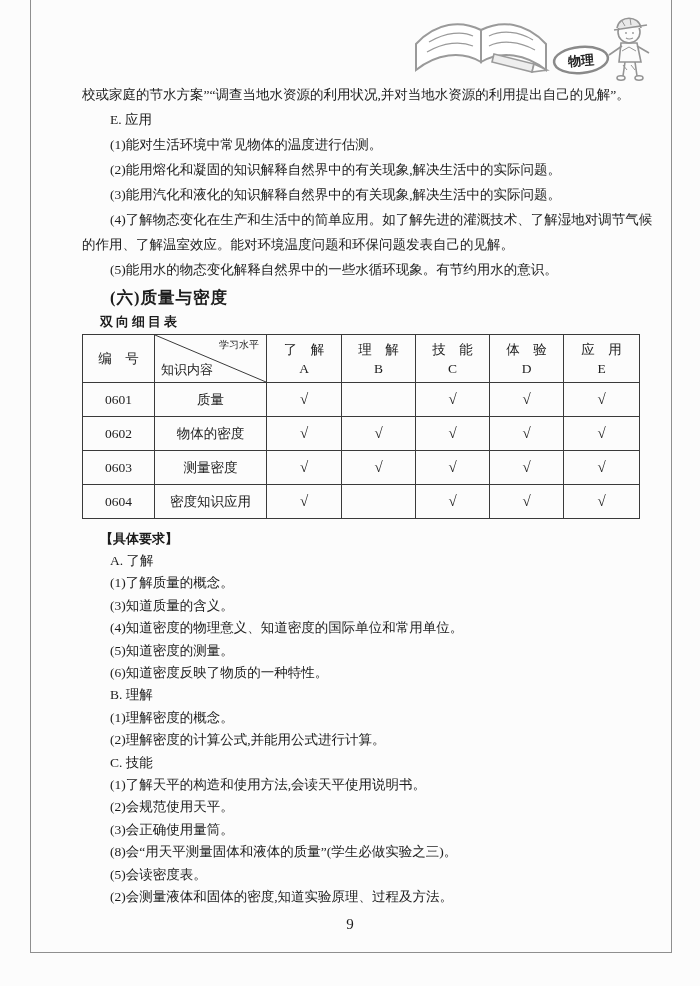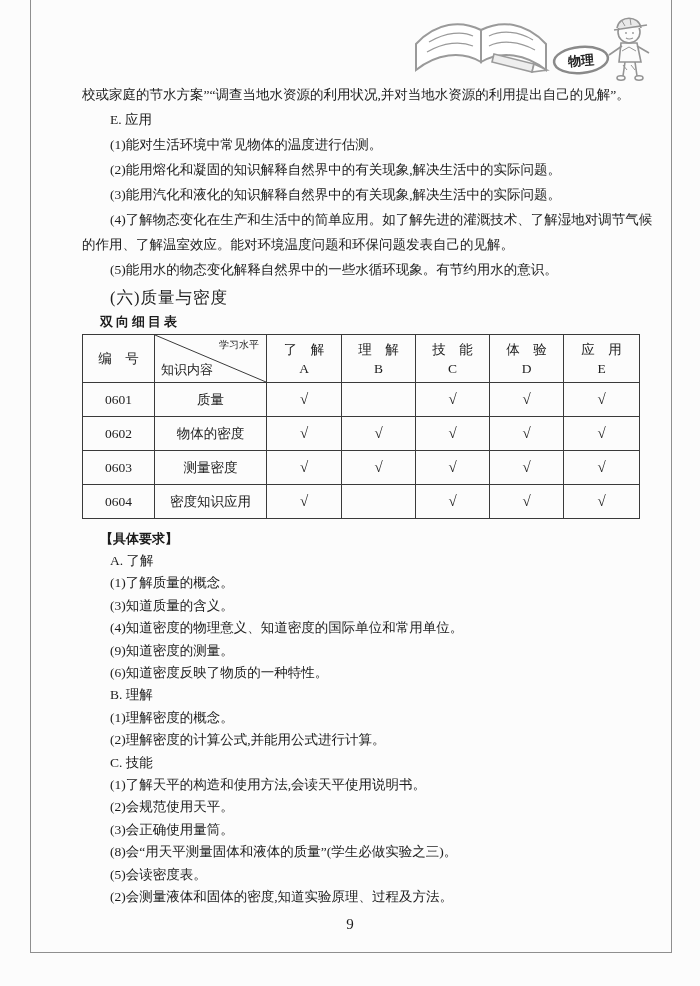--- a/index.html
+++ b/index.html
@@ -15,21 +15,21 @@
   .border-right { position:absolute; left:671px; top:0; width:1px; height:953px; background:#8f8f8f; }
   .border-bottom{ position:absolute; left:30px;  top:952px; width:642px; height:1px; background:#8f8f8f; }
 
   .art { position:absolute; top:4px; right:34px; width:265px; height:85px; }
 
   .content { position:absolute; left:82px; top:82px; width:557px; }
   .line { font-size:13.5px; line-height:25px; white-space:nowrap; }
   .indent { padding-left:28px; }
   .bold { font-weight:normal; }
 
-  .section-heading { font-size:16.5px; font-weight:normal; line-height:25px; margin-top:3px; padding-left:28px; letter-spacing:1px; }
+  .section-heading { font-size:16.5px; font-weight:bold; line-height:25px; margin-top:3px; padding-left:28px; letter-spacing:1px; }
   .table-caption  { font-size:13px; font-weight:bold; line-height:19px; margin-top:2px; padding-left:18px; letter-spacing:3px; }
 
   table { border-collapse:collapse; width:557px; table-layout:fixed; margin-top:3px; }
   th, td { border:1px solid #3a3a3a; text-align:center; font-weight:normal; padding:0; }
   thead th { height:48px; font-size:13.5px; }
   tbody td { height:34px; font-size:13.5px; }
   .lvl-name { line-height:20px; }
   .lvl-code { line-height:18px; font-size:13.5px; }
   .check { font-size:15px; }
 
@@ -186,21 +186,21 @@
       </tbody>
     </table>
 
     <div class="req">
       <div class="req-title">【具体要求】</div>
 
       <div class="line bold indent">A. 了解</div>
       <div class="line indent">(1)了解质量的概念。</div>
       <div class="line indent">(3)知道质量的含义。</div>
       <div class="line indent">(4)知道密度的物理意义、知道密度的国际单位和常用单位。</div>
-      <div class="line indent">(9)知道密度的测量。</div>
+      <div class="line indent">(5)知道密度的测量。</div>
       <div class="line indent">(6)知道密度反映了物质的一种特性。</div>
 
       <div class="line bold indent">B. 理解</div>
       <div class="line indent">(1)理解密度的概念。</div>
       <div class="line indent">(2)理解密度的计算公式,并能用公式进行计算。</div>
 
       <div class="line bold indent">C. 技能</div>
       <div class="line indent">(1)了解天平的构造和使用方法,会读天平使用说明书。</div>
       <div class="line indent">(2)会规范使用天平。</div>
       <div class="line indent">(3)会正确使用量筒。</div>

